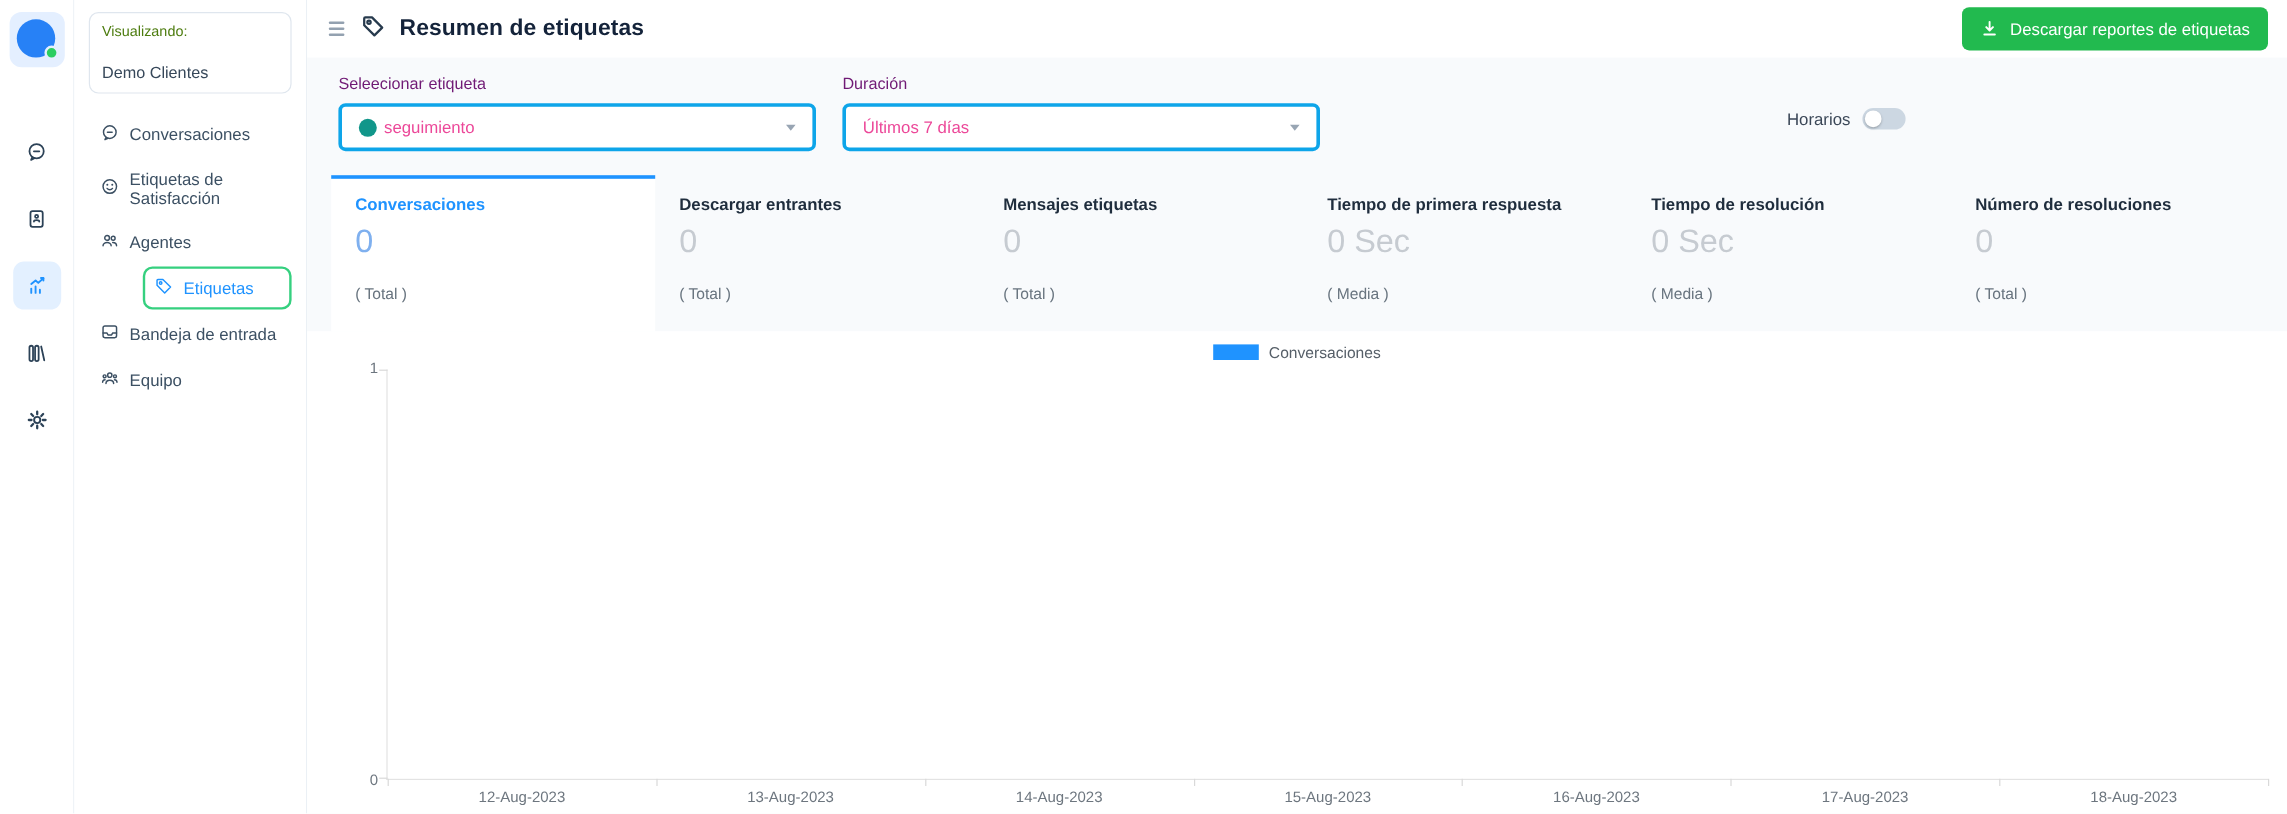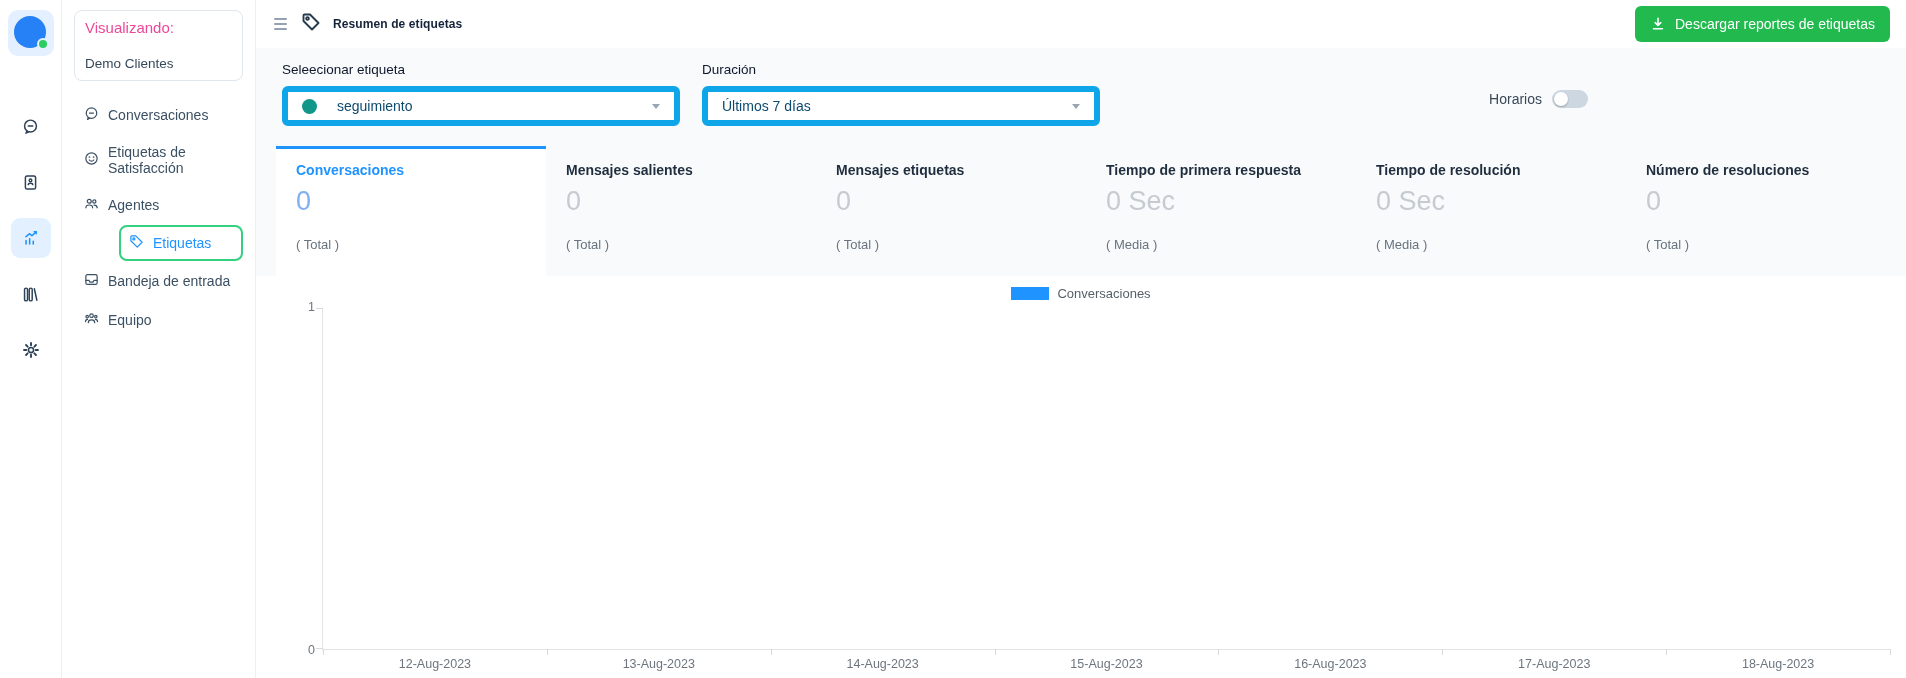--- a/index.html
+++ b/index.html
@@ -13,42 +13,42 @@
   .logo-circle { position:absolute; left:6px; top:6px; width:32px; height:32px; border-radius:50%; background:#2781f6; }
   .logo-dot { position:absolute; right:5px; bottom:6px; width:12px; height:12px; border-radius:50%; background:#2bce61; border:2px solid #e4efff; }
   .rail-btn { width:40px; height:40px; border:none; background:transparent; border-radius:9px; display:flex; align-items:center; justify-content:center; color:#2c4257; cursor:pointer; margin-top:16px; }
   .rail-btn:first-of-type { margin-top:50px; }
   .rail-btn.active { background:#e3f0ff; color:#1f93ff; }
   .rail-btn svg { stroke:currentColor; fill:none; stroke-width:1.4; stroke-linecap:round; stroke-linejoin:round; }
 
   
   .sidebar { width:194px; flex:0 0 194px; border-right:1px solid #ebf0f5; background:#fff; padding:10px 12px; }
   .account-box { border:1px solid #dfe6ee; border-radius:8px; padding:8px 10px 9px; margin-bottom:16px; cursor:pointer; }
-  .viewing { font-size:15px; color:#ec4899; margin-bottom:3px; }
+  .viewing { font-size:12px; color:#4d7c0f; margin-bottom:3px; }
   .account { font-size:13.5px; color:#37485a;margin-top:20px; }
   .menu { list-style:none; }
   .menu li { display:flex; align-items:center; gap:9px; padding:7px 8px; font-size:14px; color:#3c5063; border-radius:8px; border:2px solid transparent; cursor:pointer; margin-bottom:2px; line-height:1.15; }
   .menu li svg { flex:0 0 15px; stroke:currentColor; fill:none; stroke-width:1.3; stroke-linecap:round; stroke-linejoin:round; }
   .menu li.active { color:#1f93ff; border-color:#35d07f;margin-left:45px; }
 
   
   .main { flex:1; display:flex; flex-direction:column; background:#f8fafc; min-width:0; }
   .main-header { height:48px; flex:0 0 48px; background:#fff; display:flex; align-items:center; padding:0 16px; gap:12px; }
   .hamburger { display:flex; flex-direction:column; gap:3px; cursor:pointer; padding:4px 2px; }
   .hamburger span { display:block; width:13px; height:2px; background:#93a1b0; border-radius:1px; }
   .title-tag-icon svg { stroke:#273a4d; fill:none; stroke-width:1.5; stroke-linecap:round; stroke-linejoin:round; }
-  .page-title { font-size:12px; font-weight:700; color:#14233a; letter-spacing:.1px; }
+  .page-title { font-size:19px; font-weight:700; color:#14233a; letter-spacing:.1px; }
   .download-btn { margin-left:auto; background:#22ba4f; color:#fff; border:none; border-radius:6px; height:36px; padding:0 15px; font-size:14px; font-family:inherit; display:flex; align-items:center; gap:9px; cursor:pointer; }
   .download-btn svg { stroke:#fff; fill:none; stroke-width:1.6; stroke-linecap:round; stroke-linejoin:round; }
 
   
   .filters { display:flex; align-items:flex-start; padding:14px 26px 20px; }
   .filter-group { width:398px; margin-right:22px; }
-  .filter-label { font-size:13.5px; color:#0f172a; display:block; margin-bottom:9px; }
-  .select { height:40px; background:#fff; border:6px solid #0ea5e9; border-radius:6px; display:flex; align-items:center; padding:0 14px; gap:20px; cursor:pointer; font-size:14px; color:#0c4a6e; }
+  .filter-label { font-size:13.5px; color:#701a75; display:block; margin-bottom:9px; }
+  .select { height:40px; background:#fff; border:3px solid #0ea5e9; border-radius:6px; display:flex; align-items:center; padding:0 14px; gap:6px; cursor:pointer; font-size:14px; color:#ec4899; }
   .select .grow { flex:1; }
   .tag-dot { width:15px; height:15px; border-radius:50%; background:#11968a; flex:0 0 15px; }
   .chev { width:0; height:0; border-left:4.5px solid transparent; border-right:4.5px solid transparent; border-top:5.5px solid #98a5b3; }
   .hours-group { margin-left:auto; margin-right:292px; display:flex; align-items:center; gap:10px; padding-top:28px; }
   .hours-label { font-size:14px; color:#3c4858; }
   .toggle { width:36px; height:18px; border-radius:9px; background:#ccd7e2; position:relative; display:inline-block; cursor:pointer; }
   .toggle .knob { position:absolute; left:2px; top:2px; width:14px; height:14px; border-radius:50%; background:#fff; box-shadow:0 1px 2px rgba(0,0,0,.25); }
 
   
   .tabs { display:flex; padding-left:20px; height:130px; flex:0 0 130px; background:#f8fafc; }
@@ -225,21 +225,21 @@
       </div>
     </section>
 
     <section class="tabs">
       <div class="tab active">
         <div class="tab-label">Conversaciones</div>
         <div class="tab-value">0</div>
         <div class="tab-sub">( Total )</div>
       </div>
       <div class="tab">
-        <div class="tab-label">Mensajes salientes</div>
+        <div class="tab-label">Descargar entrantes</div>
         <div class="tab-value">0</div>
         <div class="tab-sub">( Total )</div>
       </div>
       <div class="tab">
         <div class="tab-label">Mensajes etiquetas</div>
         <div class="tab-value">0</div>
         <div class="tab-sub">( Total )</div>
       </div>
       <div class="tab">
         <div class="tab-label">Tiempo de primera respuesta</div>

